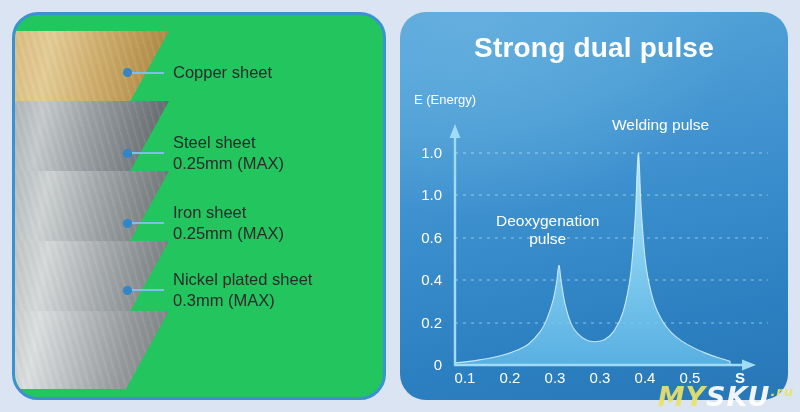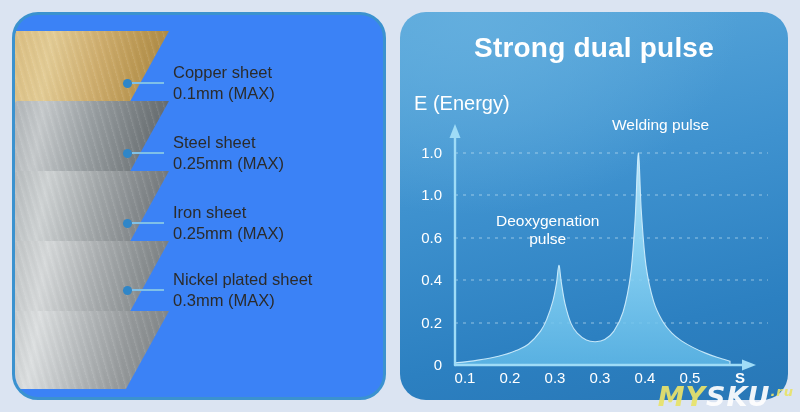--- a/index.html
+++ b/index.html
@@ -17,21 +17,21 @@
     position: absolute;
     inset: 0;
     width: 800px; height: 412px;
   }
 
   
   .left-panel {
     position: absolute;
     left: 12px; top: 12px;
     width: 374px; height: 388px;
-    background: #3b82f6;
+    background: #22c55e;
     border: 3px solid #3b92cf;
     border-radius: 26px;
     box-sizing: border-box;
     overflow: hidden;
   }
   .sheet-stack {
     position: absolute;
     left: 0; top: 0;
     width: 180px; height: 100%;
   }
@@ -123,21 +123,21 @@
     text-align: center;
     color: #ffffff;
     font-size: 28px;
     font-weight: bold;
     letter-spacing: .2px;
   }
   .axis-caption {
     position: absolute;
     left: 14px; top: 80px;
     color: #ffffff;
-    font-size: 20px;
+    font-size: 13px;
   }
 
   .plot {
     position: absolute;
     left: 0; top: 0;
     width: 388px; height: 388px;
   }
   .plot svg { display: block; }
 
   .ytick, .xtick, .axis-end {
@@ -205,21 +205,20 @@
         </div>
     </div>
 
     <div class="callouts">
 
       <div class="callout c0">
         <span class="dot"></span>
         <span class="leader"></span>
         <span class="lines">
           <span class="l1">Copper sheet</span>
-          <span class="l2">0.1mm (MAX)</span>
         </span>
       </div>
 
       <div class="callout c1">
         <span class="dot"></span>
         <span class="leader"></span>
         <span class="lines">
           <span class="l1">Steel sheet</span>
           <span class="l2">0.25mm (MAX)</span>
         </span>

